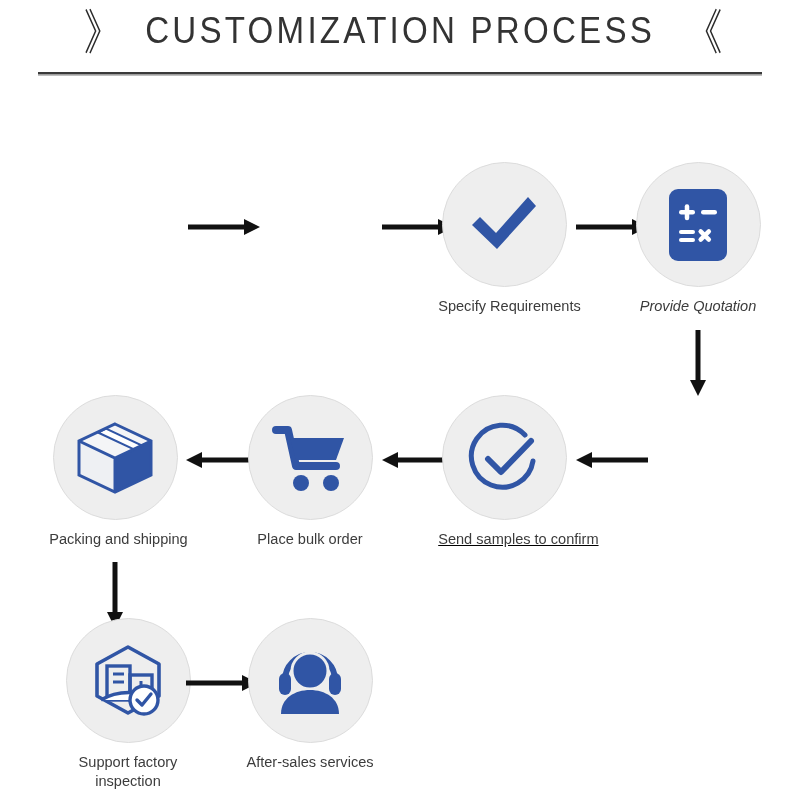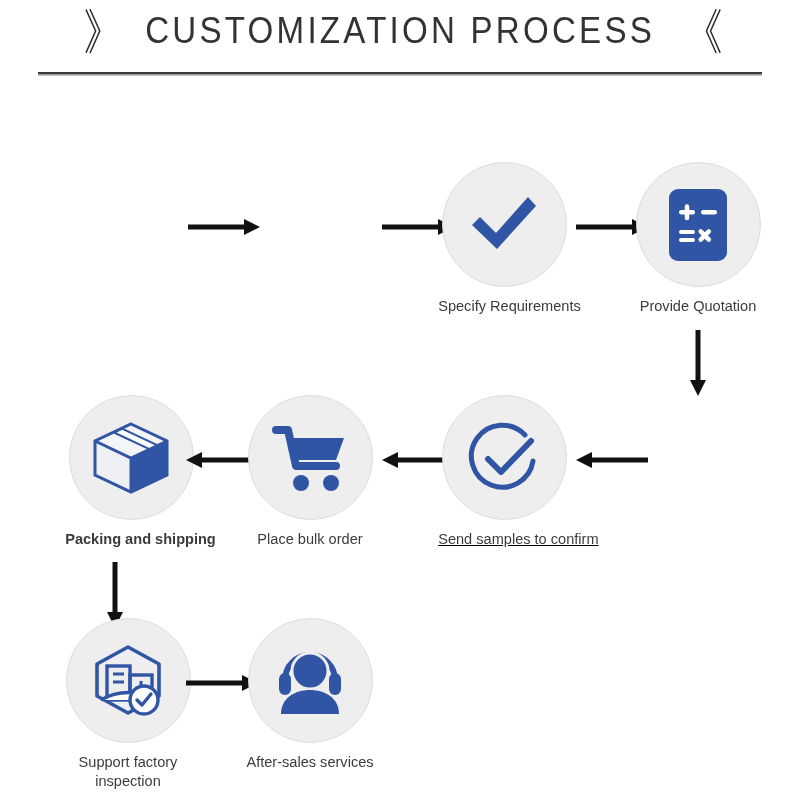--- a/index.html
+++ b/index.html
@@ -136,21 +136,21 @@
     <div class="label">Specify Requirements</div>
   </div>
 
   <div class="arrow-h" style="left:576px; top:218px; width:72px;">
     <svg width="72" height="18" viewBox="0 0 72 18">
       <line x1="0" y1="9" x2="58" y2="9" stroke="#111111" stroke-width="5"></line>
       <path d="M56 1 L72 9 L56 17 Z" fill="#111111"></path>
     </svg>
   </div>
 
-  <div class="node" style="left:628px; top:162px;">
+  <div class="node" style="left:628px; top:162px;font-style:italic;">
     <div class="circle">
 
       <svg width="62" height="76" viewBox="0 0 62 76">
         <rect x="2" y="2" width="58" height="72" rx="9" fill="#3055a5"></rect>
         <rect x="12" y="23" width="16" height="4.5" rx="2.2" fill="#ffffff"></rect>
         <rect x="17.75" y="17.25" width="4.5" height="16" rx="2.2" fill="#ffffff"></rect>
         <rect x="34" y="23" width="16" height="4.5" rx="2.2" fill="#ffffff"></rect>
         <rect x="12" y="43" width="16" height="4" rx="2" fill="#ffffff"></rect>
         <rect x="12" y="51" width="16" height="4" rx="2" fill="#ffffff"></rect>
         <rect x="35.5" y="40.5" width="4.5" height="16" rx="2.2" fill="#ffffff" transform="rotate(45 37.75 48.5)"></rect>
@@ -160,21 +160,21 @@
     <div class="label">Provide Quotation</div>
   </div>
 
   <div class="arrow-v" style="left:689px; top:330px; height:66px;">
     <svg width="18" height="66" viewBox="0 0 18 66">
       <line x1="9" y1="0" x2="9" y2="52" stroke="#111111" stroke-width="5"></line>
       <path d="M1 50 L9 66 L17 50 Z" fill="#111111"></path>
     </svg>
   </div>
 
-  <div class="node" style="left:61px; top:395px;font-weight:bold;">
+  <div class="node" style="left:45px; top:395px;">
     <div class="circle">
 
       <svg width="78" height="74" viewBox="0 0 78 74">
         <path d="M39 3 L75 20 L75 54 L39 71 L3 54 L3 20 Z" fill="#3055a5"></path>
         <path d="M3 20 L39 37 L39 71 L3 54 Z" fill="#eef0f3"></path>
         <path d="M39 37 L75 20 L75 54 L39 71 Z" fill="#3055a5"></path>
         <path d="M3 20 L39 3 L75 20 L39 37 Z" fill="#f4f5f7"></path>
         <path d="M22 11.5 L58 28.5 L66 24.5 L30 7.5 Z" fill="#ffffff" stroke="#3055a5" stroke-width="2"></path>
         <path d="M39 3 L75 20 L75 54 L39 71 L3 54 L3 20 Z" fill="none" stroke="#3055a5" stroke-width="3"></path>
         <path d="M3 20 L39 37 L75 20 M39 37 L39 71" fill="none" stroke="#3055a5" stroke-width="3"></path>

